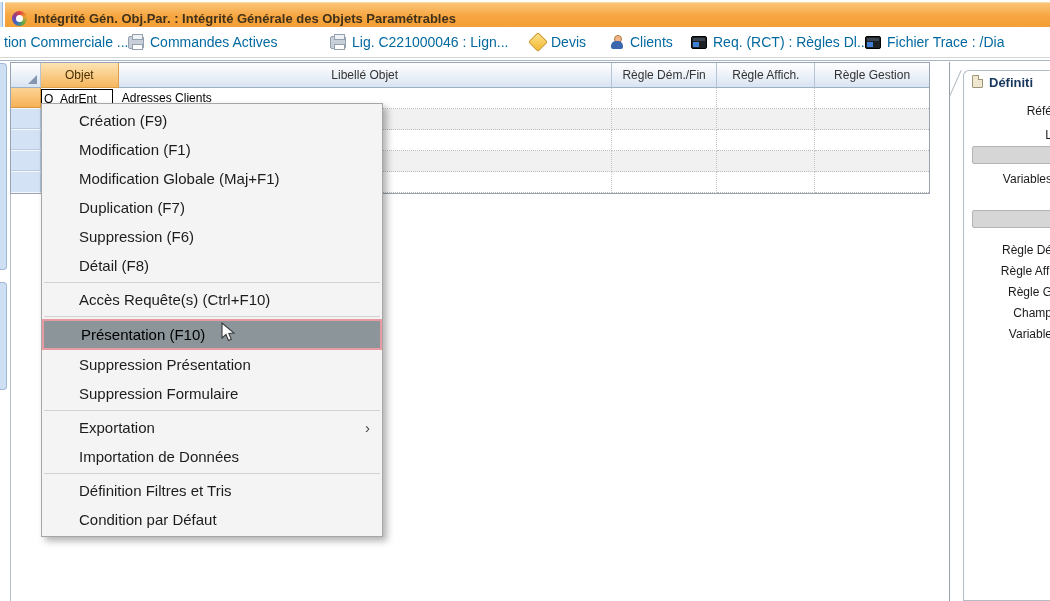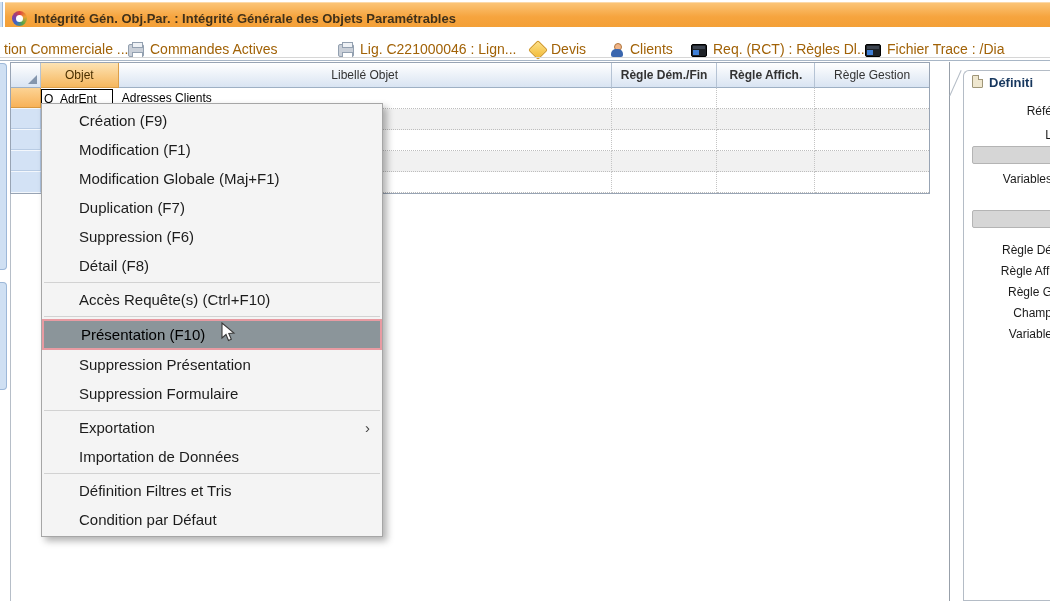--- a/index.html
+++ b/index.html
@@ -14,22 +14,22 @@
     border-top:1px solid #fcd9a8; }
   .titlebar .title { font-size:13px; font-weight:600; color:#40311a; margin-left:7px; white-space:pre; }
   .app-icon { width:15px; height:15px; border-radius:50%;
     background:conic-gradient(#d94040,#f0a030,#58a845,#3a68c8,#8040a0,#d94040);
     position:relative; }
   .app-icon::after { content:""; position:absolute; inset:4px; background:#fff; border-radius:50%; }
   .edge-sliver { left:0; top:2px; width:3px; height:54px; background:#cfe0f3; border-right:1px solid #9db8d8; }
 
   
   .toolbar { left:0; top:27px; width:1050px; height:30px; background:#fff; }
-  .tool-item { position:absolute; top:0; height:30px; display:flex; align-items:flex-end;
-    font-size:14px; color:#a16207; white-space:nowrap; cursor:default; }
+  .tool-item { position:absolute; top:0; height:30px; display:flex; align-items:center;
+    font-size:14px; color:#0369a1; white-space:nowrap; cursor:default; }
   .tool-item .ticon { margin-right:6px; flex:0 0 auto; }
   .icon-printer { width:16px; height:13px; background:#c9cfd8; border:1px solid #93a0b0;
     border-radius:2px; position:relative; }
   .icon-printer::before { content:""; position:absolute; left:3px; top:-3px; width:9px; height:4px;
     background:#eef1f5; border:1px solid #93a0b0; }
   .icon-printer::after { content:""; position:absolute; left:3px; bottom:-2px; width:9px; height:4px;
     background:#fff; border:1px solid #93a0b0; }
   .icon-devis { width:14px; height:14px; background:linear-gradient(135deg,#fde28a,#f2b830);
     border:1px solid #cf9420; transform:rotate(45deg); border-radius:2px; }
   .icon-person { width:14px; height:14px; position:relative; }
@@ -59,22 +59,22 @@
   .corner { width:30px; position:relative; }
   .corner .tri { position:absolute; right:3px; bottom:3px; width:0; height:0;
     border-left:9px solid transparent; border-bottom:9px solid #8496ad; }
   .rowhdr { width:30px; background:#d3e2f5; border-right:1px solid #a9bedb;
     border-bottom:1px solid #f3f7fc; box-shadow:inset 0 -1px 0 #b9cce4; }
   .rowhdr.sel { background:linear-gradient(#fcd394,#f7b055); border-right:1px solid #d89840; box-shadow:inset 0 -1px 0 #d89840; }
   .cell { font-size:12px; color:#000; display:flex; align-items:center; padding:0 3px;
     border-right:1px dotted #c4c4c4; border-bottom:1px dotted #bdbdbd; overflow:hidden; white-space:nowrap; }
   .c-objet { width:78px; }
   .c-lib { width:494px; }
-  .c-dem { width:106px;font-weight:bold; }
-  .c-aff { width:98px;font-weight:bold; }
+  .c-dem { width:106px; }
+  .c-aff { width:98px; }
   .c-ges { width:114px; }
   .row-even .cell { background:#f1f1f1; }
   .focus-cell { border:1px solid #000 !important; background:#fff; height:19px; margin-top:1px;
     display:flex; align-items:center; width:72px; padding:0 2px; font-size:12px; }
 
   
   .menu { left:41px; top:103px; width:342px; background:#f4f4f4; border:1px solid #a6a6a6;
     box-shadow:4px 4px 7px rgba(0,0,0,0.30); padding:2px 0; z-index:50; }
   .mi { height:29px; line-height:29px; padding-left:37px; font-size:15px; color:#1c1c1c;
     white-space:nowrap; position:relative; }
@@ -109,21 +109,21 @@
 </div>
 
 <div class="abs toolbar">
   <div class="tool-item" style="left:4px">
     <span>tion Commerciale ...</span>
   </div>
   <div class="tool-item" style="left:128px">
     <span class="ticon icon-printer"></span>
     <span>Commandes Actives</span>
   </div>
-  <div class="tool-item" style="left:338px">
+  <div class="tool-item" style="left:330px">
     <span class="ticon icon-printer"></span>
     <span>Lig. C221000046 : Lign...</span>
   </div>
   <div class="tool-item" style="left:531px">
     <span class="ticon icon-devis"></span>
     <span>Devis</span>
   </div>
   <div class="tool-item" style="left:610px">
     <span class="ticon icon-person"></span>
     <span>Clients</span>

